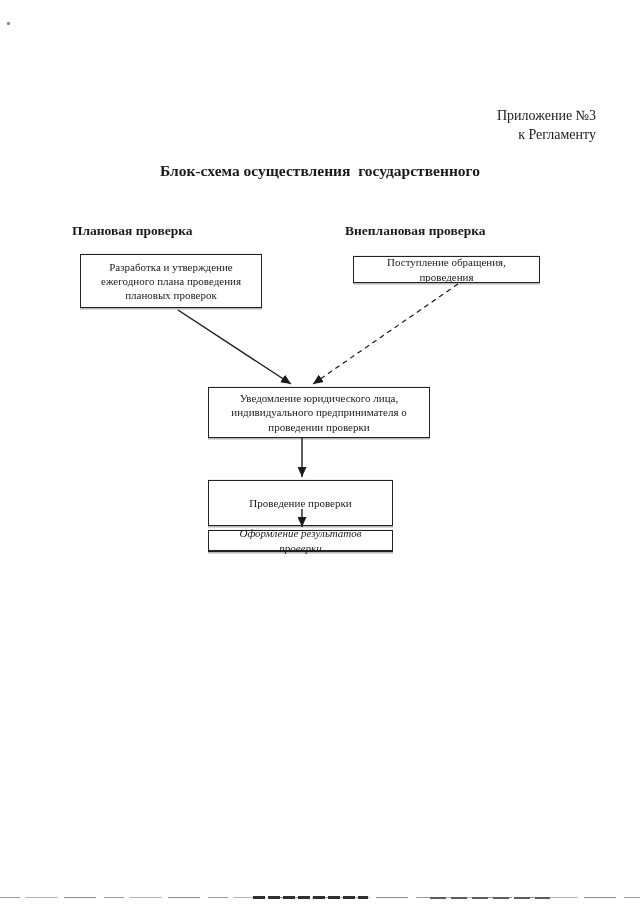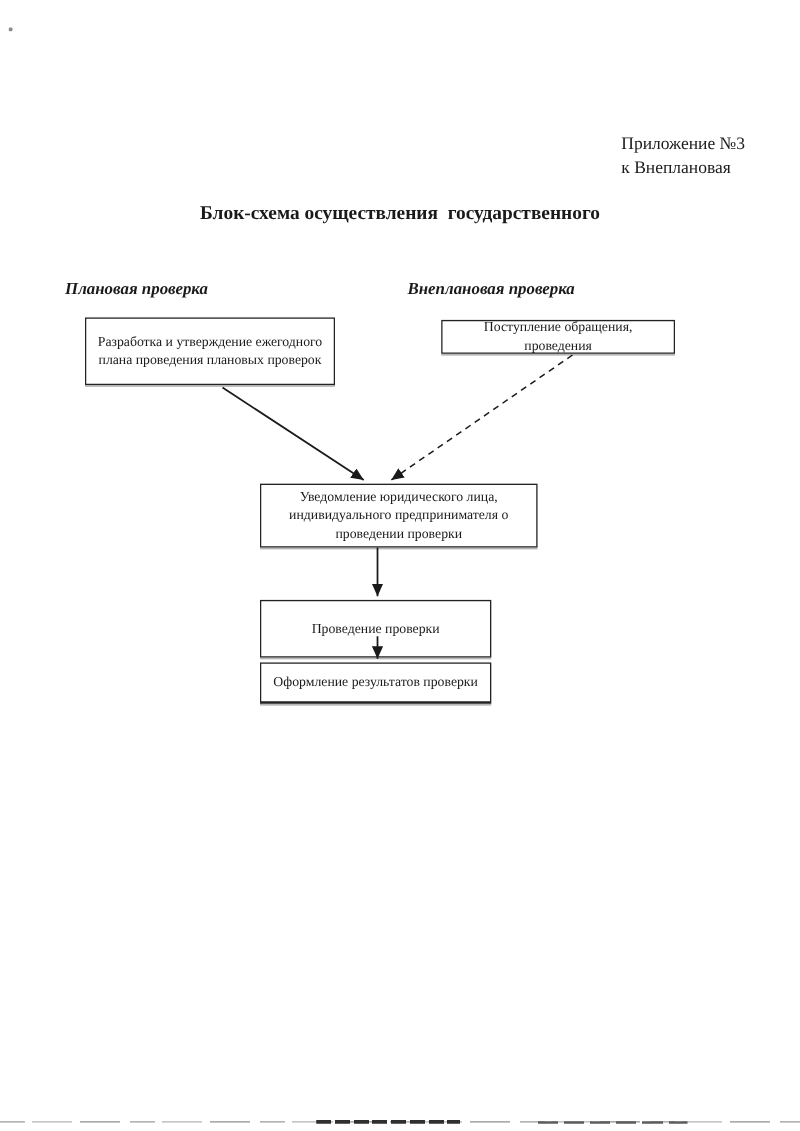--- a/index.html
+++ b/index.html
@@ -19,52 +19,52 @@
   }
   .page{position:absolute;inset:0;}
 
   .speck{
     position:absolute;left:7px;top:22px;width:3px;height:3px;
     background:var(--scan-artifact);border-radius:1px;
   }
 
   .annotation{
     position:absolute;top:106px;right:44px;
-    font-size:14px;line-height:19px;color:var(--ink);
+    text-align:right;font-size:14px;line-height:19px;color:var(--ink);
   }
 
   .doc-title{
     position:absolute;top:160px;left:0;right:0;
     text-align:center;font-weight:bold;font-size:15.5px;line-height:22px;
     color:var(--ink);
   }
   .doc-title .t-line{white-space:pre-wrap;}
 
   .branch-label{
     position:absolute;top:223px;
     font-weight:bold;font-size:13.5px;color:var(--ink);white-space:nowrap;
   }
-  .branch-label.planned{left:52px;font-style:italic;}
-  .branch-label.unplanned{left:326px;font-style:italic;}
+  .branch-label.planned{left:72px;}
+  .branch-label.unplanned{left:345px;}
 
   .node{
     position:absolute;
     border:1px solid var(--box-border);
     background:#fff;
     display:flex;align-items:center;justify-content:center;
     text-align:center;
     font-size:11px;line-height:1.3;color:var(--ink);
     padding:2px 8px;box-sizing:border-box;
     box-shadow:0 1.5px 0 rgba(90,90,90,.45), 0 -0.5px 0 rgba(120,120,120,.25);
   }
-  .node-plan     {left:68px;  top:254px; width:200px; height:54px;}
+  .node-plan     {left:80px;  top:254px; width:182px; height:54px;}
   .node-appeal   {left:353px; top:256px; width:187px; height:27px;}
   .node-notify   {left:208px; top:387px; width:222px; height:51px;}
   .node-conduct  {left:208px; top:480px; width:185px; height:46px;}
-  .node-results  {left:208px; top:530px; width:185px; height:33px; border-bottom-width:2px;}
+  .node-results  {left:208px; top:530px; width:185px; height:22px; border-bottom-width:2px;font-style:italic;}
 
   svg.connectors{
     position:absolute;left:0;top:0;width:640px;height:905px;
     pointer-events:none;
   }
   svg.connectors line{stroke:var(--ink);}
 
   .scan-line{position:absolute;left:0;top:895px;width:640px;height:5px;}
   .scan-line .base{
     position:absolute;left:0;top:2px;width:100%;height:1px;
@@ -84,21 +84,21 @@
 </style>
 </head>
 <body>
 
 <div class="page">
 
   <div class="speck"></div>
 
   <div class="annotation">
     <div class="a-line">Приложение №3</div>
-    <div class="a-line">к Внеплановая</div>
+    <div class="a-line">к Регламенту</div>
   </div>
 
   <div class="doc-title">
     <div class="t-line">Блок-схема осуществления  государственного</div>
   </div>
 
   <div class="branch-label planned">Плановая проверка</div>
   <div class="branch-label unplanned">Внеплановая проверка</div>
 
   <div class="node node-plan">Разработка и утверждение ежегодного плана проведения плановых проверок</div>

